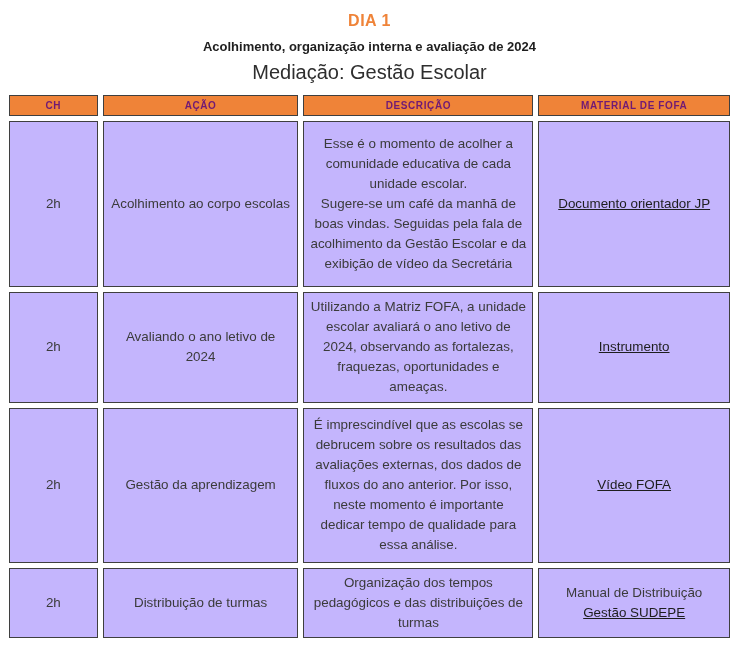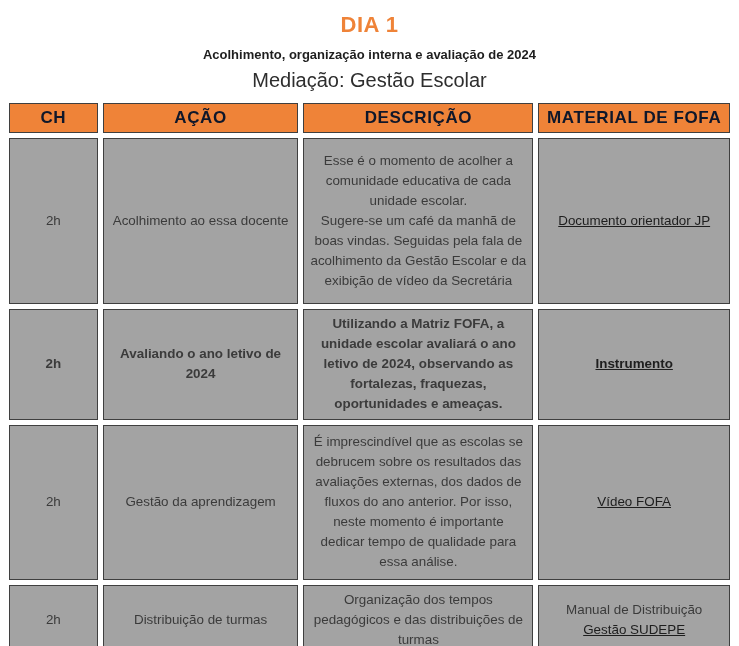--- a/index.html
+++ b/index.html
@@ -10,21 +10,21 @@
     color: #3b3b3b;
   }
   .page {
     width: 739px;
     height: 646px;
     padding: 8px 4px 4px 4px;
     overflow: hidden;
   }
   .title {
     text-align: center;
-    font-size: 22px;
+    font-size: 16px;
     font-weight: bold;
     letter-spacing: 0.5px;
     color: #ef8338;
     margin-top: 4px;
   }
   .subtitle {
     text-align: center;
     font-size: 13px;
     font-weight: bold;
     color: #1e1e1e;
@@ -49,33 +49,33 @@
   col.c-desc { width: 228px; }
   col.c-mat { width: 190px; }
   th, td {
     border: 1.5px solid #3f3f3f;
     text-align: center;
     vertical-align: middle;
     padding: 4px 6px;
   }
   th {
     background: #ef8338;
-    color: #0f172a;
-    font-size: 17px;
+    color: #701a75;
+    font-size: 10px;
     font-weight: bold;
     letter-spacing: 0.6px;
     height: 19px;
   }
   td {
-    background: #a3a3a3;
+    background: #c4b5fd;
     font-size: 13.4px;
     line-height: 1.5;
   }
   tr.r1 td { height: 166px; }
-  tr.r2 td { height: 110px; font-weight: bold; }
+  tr.r2 td { height: 110px; }
   tr.r3 td { height: 155px; }
   tr.r4 td { height: 68px; }
   .desc-cell { white-space: pre-line; }
   .material-link {
     text-decoration: underline;
     color: #1e1e1e;
     cursor: pointer;
   }
   .material-plain { color: #3b3b3b; }
   .material-plain:empty { display: none; }
@@ -100,21 +100,21 @@
       <tr>
         <th>CH</th>
         <th>AÇÃO</th>
         <th>DESCRIÇÃO</th>
         <th>MATERIAL DE FOFA</th>
       </tr>
     </thead>
     <tbody>
       <tr class="r1">
         <td>2h</td>
-        <td>Acolhimento ao essa docente</td>
+        <td>Acolhimento ao corpo escolas</td>
         <td class="desc-cell">Esse é o momento de acolher a comunidade educativa de cada unidade escolar.
 Sugere-se um café da manhã de boas vindas. Seguidas pela fala de acolhimento da Gestão Escolar e da exibição de vídeo da Secretária</td>
         <td>
           
           <span class="material-link">Documento orientador JP</span>
         </td>
       </tr>
       <tr class="r2">
         <td>2h</td>
         <td>Avaliando o ano letivo de 2024</td>

